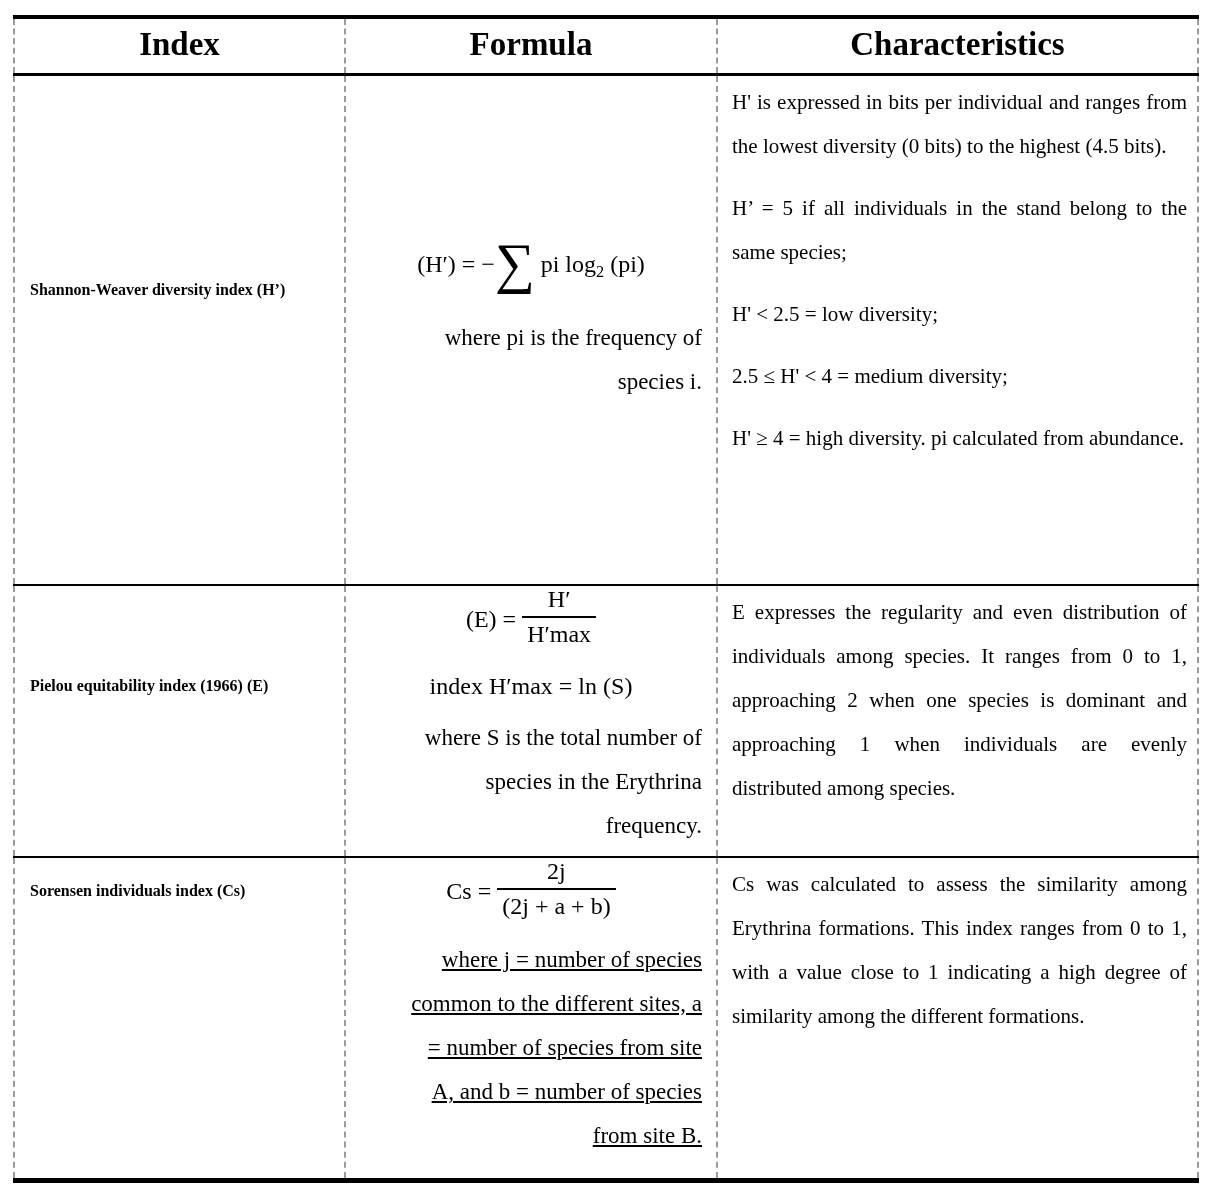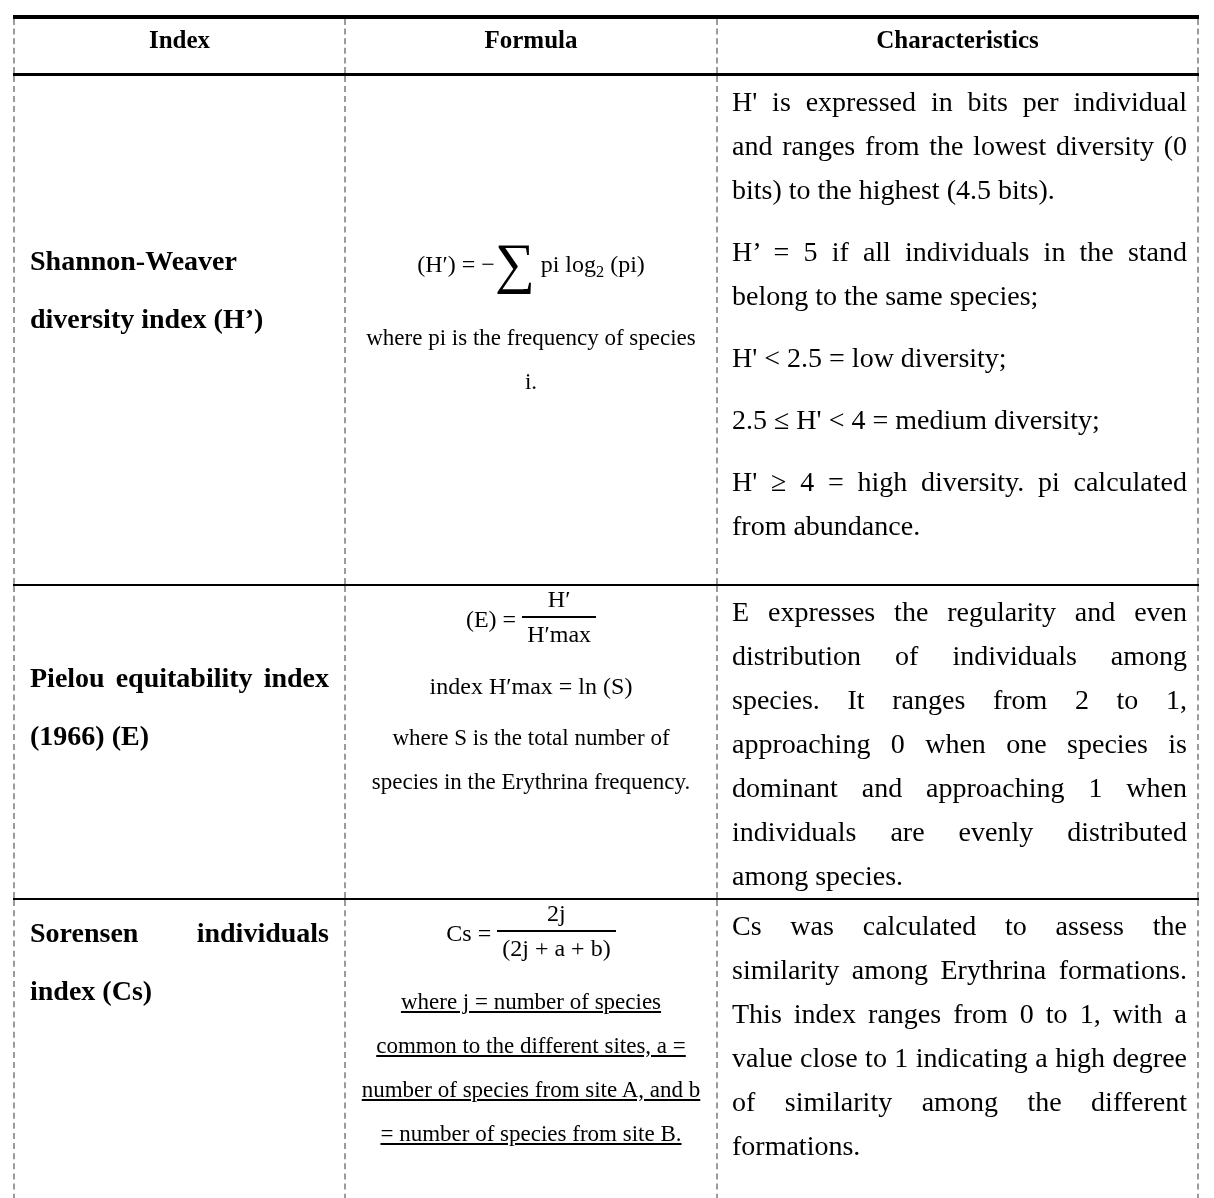--- a/index.html
+++ b/index.html
@@ -25,34 +25,34 @@
   col.c3{width:481px;}
   th,td{
     border-left:2px dashed #9b9b9b;
     border-right:2px dashed #9b9b9b;
     vertical-align:top;
     overflow:hidden;
   }
   tr.r-head{height:57px;}
   tr.r-head th{
     border-bottom:3px solid #000;
-    font-size:25px;font-weight:bold;
+    font-size:33px;font-weight:bold;
     text-align:center;
     padding-top:7px;
     vertical-align:top;
   }
   tr.r1{height:511px;}
   tr.r2 td{border-top:2px solid #000;}
   tr.r2{height:272px;}
   tr.r3 td{border-top:2px solid #000;}
   tr.r3{height:323px;}
 
   td.idx{
     font-weight:bold;
-    font-size:28px;
+    font-size:16px;
     line-height:58px;
     padding:0 15px;
     text-align:justify;
   }
   td.idx-middle{vertical-align:middle;}
   tr.r1 td.idx{padding-bottom:80px;}
   tr.r2 td.idx{padding-bottom:70px;margin-top:34px;}
   tr.r3 td.idx{vertical-align:top;padding-top:4px;}
 
   td.form{
@@ -79,29 +79,30 @@
     display:inline-block;
     vertical-align:middle;
     text-align:center;
     margin-left:6px;
     transform:translateY(-4px);
   }
   .frac .num{display:block;border-bottom:2px solid #000;padding:0 5px 3px;}
   .frac .den{display:block;padding:3px 5px 0;}
   .f-with{margin-top:12px;line-height:44px;}
   .f-note{
-    text-align:center;
+    text-align:right;
     line-height:44px;
     margin-top:20px;
+    margin-left:44px;
   }
   tr.r2 .f-note{margin-top:8px;}
   tr.r3 .f-note{margin-top:14px;text-decoration:underline;}
 
   td.chars{
-    font-size:28px;
+    font-size:21px;
     line-height:44px;
     text-align:justify;
     padding:4px 10px 0 14px;
     vertical-align:top;
   }
   td.chars p{margin:0 0 18px 0;}
   td.chars p:last-child{margin-bottom:0;}
   .it{}
 </style>
 </head>
@@ -137,21 +138,21 @@
     </tr>
 
     <tr class="r2">
       <td class="idx idx-middle">Pielou equitability index (1966) (E)</td>
       <td class="form">
         <div class="f-line"><span>(E) =</span><span class="frac"><span class="num">H′</span><span class="den">H′max</span></span></div>
         <div class="f-line f-with">index H′max = ln (S)</div>
         <div class="f-note"><span>where S is the total number of species in the </span><span class="it">Erythrina</span><span> frequency.</span></div>
       </td>
       <td class="chars">
-        <p>E expresses the regularity and even distribution of individuals among species. It ranges from 2 to 1, approaching 0 when one species is dominant and approaching 1 when individuals are evenly distributed among species.</p>
+        <p>E expresses the regularity and even distribution of individuals among species. It ranges from 0 to 1, approaching 2 when one species is dominant and approaching 1 when individuals are evenly distributed among species.</p>
       </td>
     </tr>
 
     <tr class="r3">
       <td class="idx">Sorensen individuals index (Cs)</td>
       <td class="form">
         <div class="f-line"><span>Cs =</span><span class="frac"><span class="num">2j</span><span class="den">(2j + a + b)</span></span></div>
         <div class="f-note">where j = number of species common to the different sites, a = number of species from site A, and b = number of species from site B.</div>
       </td>
       <td class="chars">

